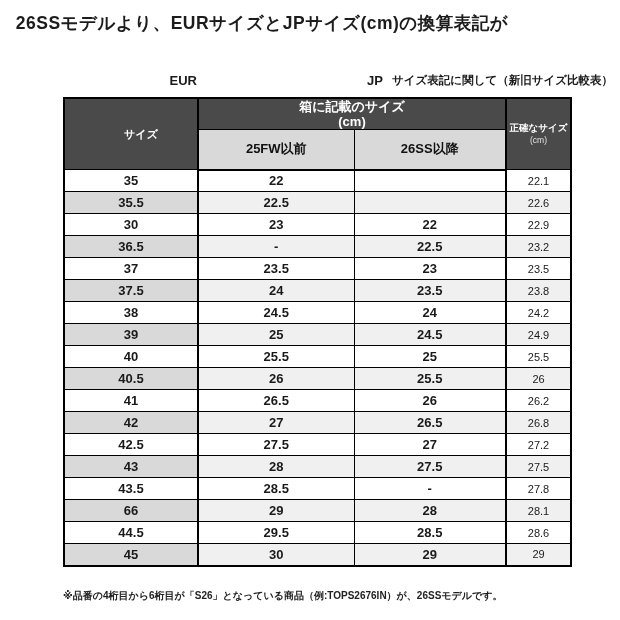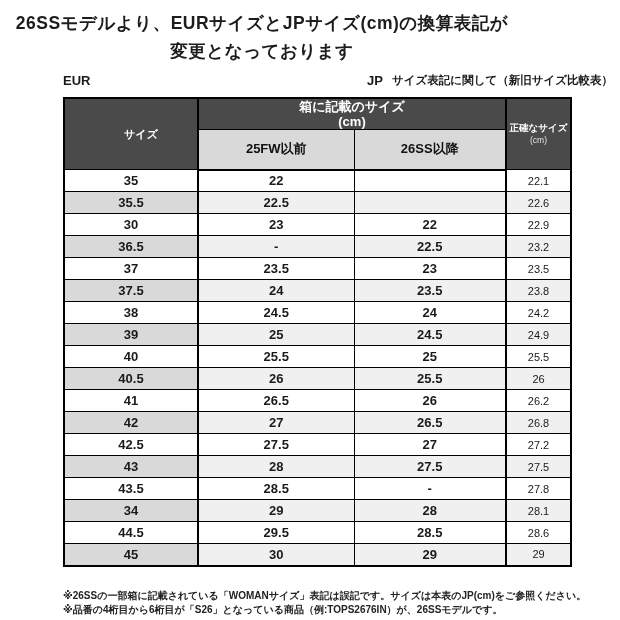--- a/index.html
+++ b/index.html
@@ -28,21 +28,21 @@
     text-align: center;
     font-weight: bold;
     font-size: 17.5px;
     line-height: 28px;
     color: #1c1c1c;
     letter-spacing: 0.5px;
   }
   .label-eur {
     position: absolute;
     top: 73px; left: 63px; width: 134px;
-    text-align: left;
+    text-align: right;
     font-weight: bold;
     font-size: 13px;
   }
   .label-jp {
     position: absolute;
     top: 73px; left: 300px; width: 150px;
     text-align: center;
     font-weight: bold;
     font-size: 13px;
   }
@@ -118,21 +118,20 @@
     color: #222;
   }
 </style>
 </head>
 <body>
 
 <div class="page">
 
   <div class="title">
     <div>26SSモデルより、EURサイズとJPサイズ(cm)の換算表記が</div>
-    <div>変更となっております</div>
   </div>
 
   <div class="label-eur">EUR</div>
   <div class="label-jp">JP</div>
   <div class="label-note">サイズ表記に関して（新旧サイズ比較表）</div>
 
   <table class="size-table">
     <colgroup>
       <col style="width:134px">
       <col style="width:156px">
@@ -241,38 +240,37 @@
           <td class="col-ss26">27.5</td>
           <td class="col-exact">27.5</td>
         </tr>
         <tr>
           <td class="col-eur">43.5</td>
           <td class="col-fw25">28.5</td>
           <td class="col-ss26">-</td>
           <td class="col-exact">27.8</td>
         </tr>
         <tr>
-          <td class="col-eur">34</td>
+          <td class="col-eur">66</td>
           <td class="col-fw25">29</td>
           <td class="col-ss26">28</td>
           <td class="col-exact">28.1</td>
         </tr>
         <tr>
           <td class="col-eur">44.5</td>
           <td class="col-fw25">29.5</td>
           <td class="col-ss26">28.5</td>
           <td class="col-exact">28.6</td>
         </tr>
         <tr>
           <td class="col-eur">45</td>
           <td class="col-fw25">30</td>
           <td class="col-ss26">29</td>
           <td class="col-exact">29</td>
         </tr>
       </tbody>
   </table>
 
   <div class="footnotes">
-    <div>※26SSの一部箱に記載されている「WOMANサイズ」表記は誤記です。サイズは本表のJP(cm)をご参照ください。</div>
     <div>※品番の4桁目から6桁目が「S26」となっている商品（例:TOPS2676IN）が、26SSモデルです。</div>
   </div>
 
 </div>
 
 </body></html>

